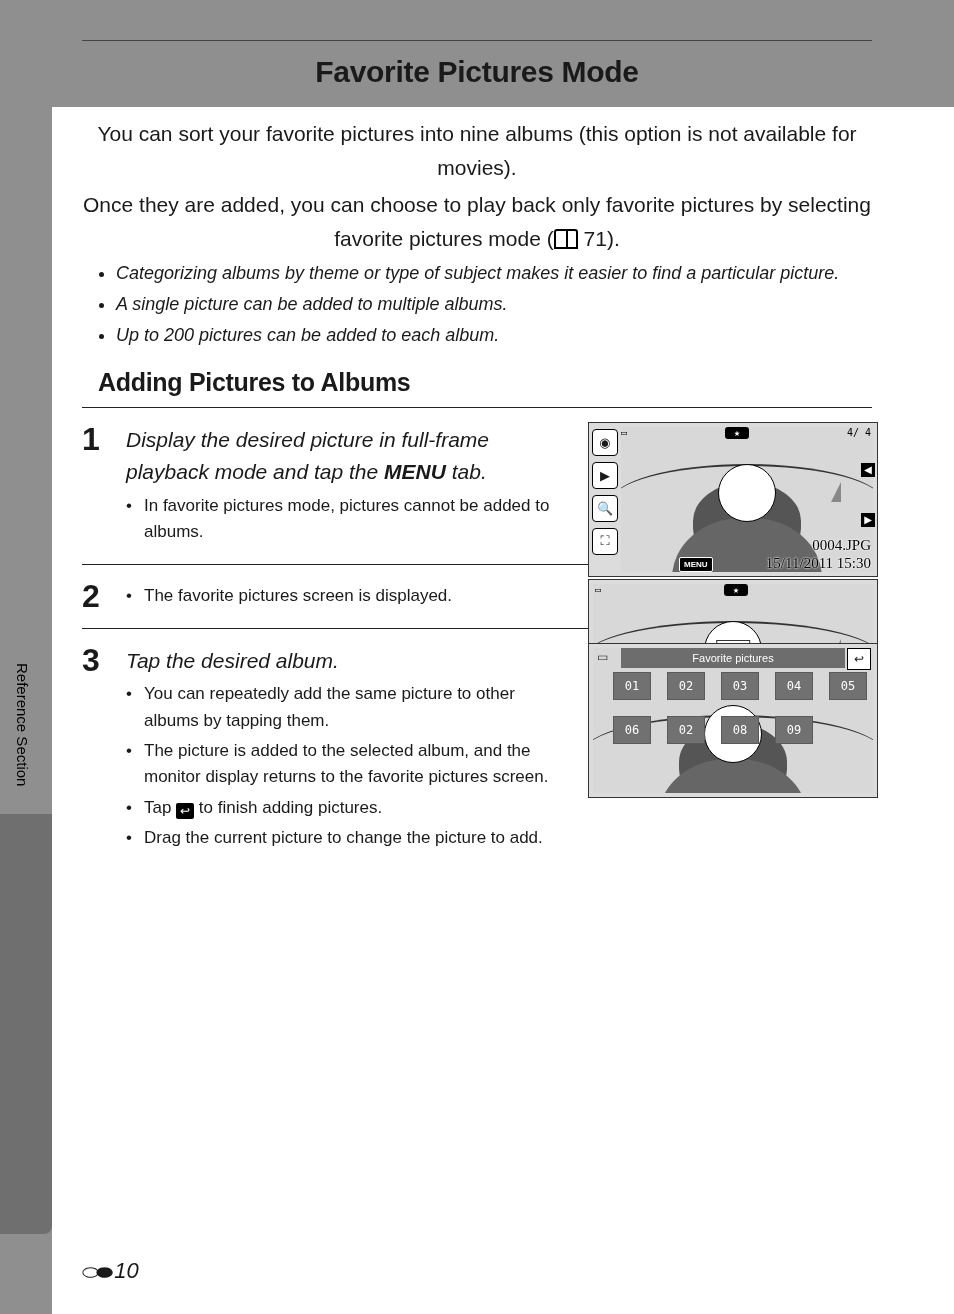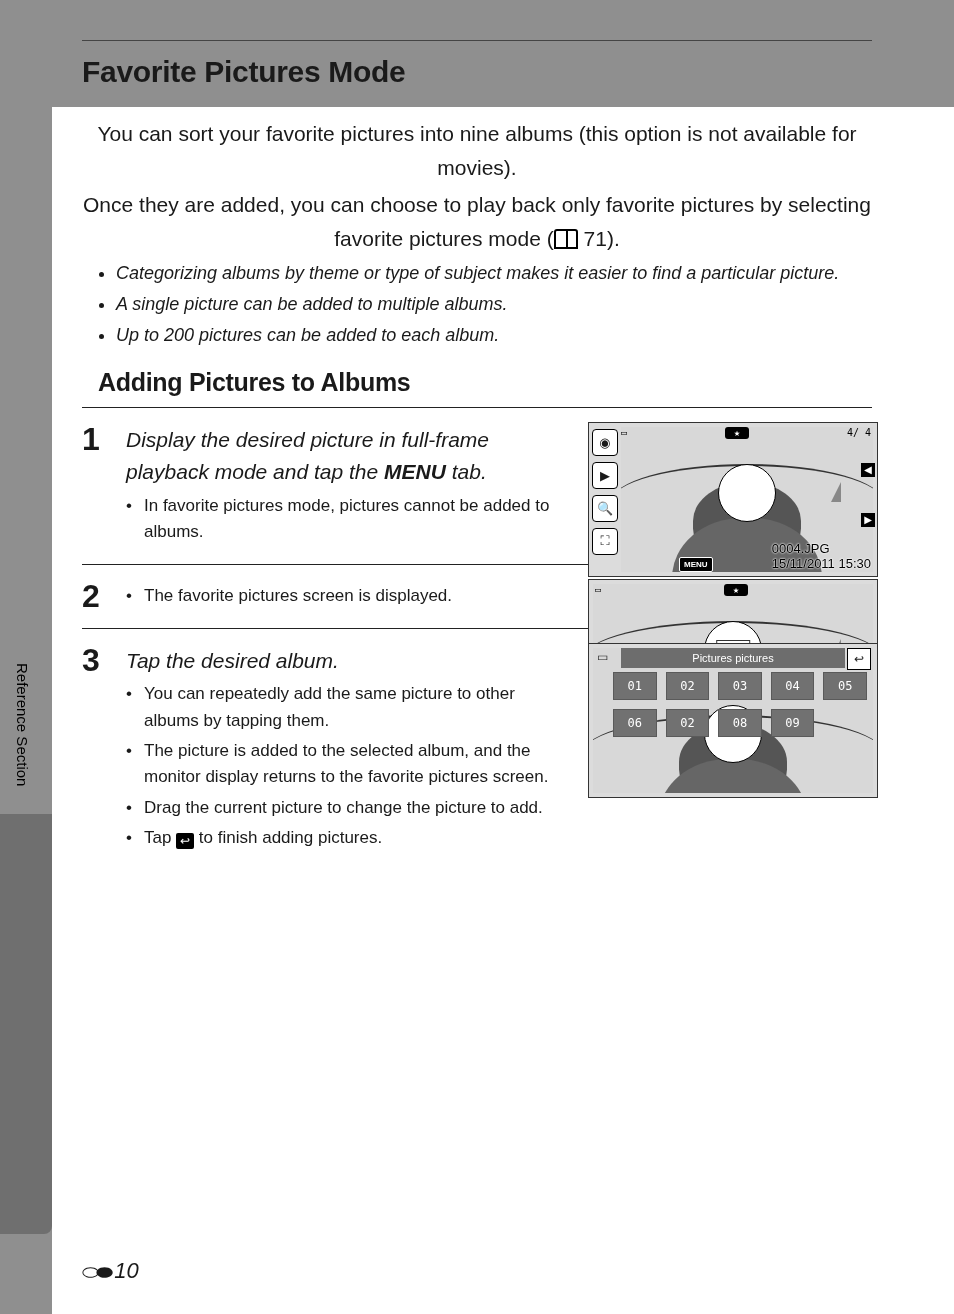--- a/index.html
+++ b/index.html
@@ -30,20 +30,21 @@
     left: 0;
     width: 954px;
     height: 107px;
     background: #8f8f8f;
   }
   .title-block {
     position: absolute;
     top: 40px;
     left: 82px;
     width: 790px;
+    text-align: center;
   }
   .hr-top {
     border: none;
     border-top: 1px solid #444;
     margin: 0 0 14px 0;
   }
   h1 {
     margin: 0;
     font-size: 30px;
     font-weight: 700;
@@ -265,22 +266,23 @@
     background: #000; color: #fff;
     font-size: 8px; font-weight: bold;
     padding: 2px 4px;
     border: 1.5px solid #fff;
     border-radius: 2px;
     font-family: Arial, sans-serif;
   }
   .fileinfo {
     position: absolute;
     bottom: 4px; right: 6px;
-    font-family: Liberation Sans, sans-serif;
-    font-size: 13px;
+    text-align: right;
+    font-family: Liberation Serif, serif;
+    font-size: 15px;
     color: #000;
     text-shadow: 0 0 2px #fff, 0 0 2px #fff;
     line-height: 1.2;
   }
   .screen2 .menugrid {
     position: absolute;
     left: 6px; right: 6px; bottom: 4px;
     height: 60px;
     background: #5a5a5a;
     border-radius: 6px;
@@ -322,21 +324,21 @@
     top: 4px; right: 6px; height: 20px; width: 22px;
     background: #fff; border: 1px solid #000;
     display: flex; align-items: center; justify-content: center;
     font-size: 12px;
   }
   .screen3 .albumgrid {
     position: absolute;
     top: 28px; left: 24px; right: 10px;
     display: grid;
     grid-template-columns: repeat(5, 1fr);
-    gap: 9px;
+    gap: 16px;
   }
   .screen3 .albumgrid .acell {
     height: 26px;
     background: #717171;
     color: #fff;
     font-size: 12px;
     display: flex; align-items: center; justify-content: center;
     font-family: monospace;
     border: 1px solid rgba(0,0,0,.2);
   }
@@ -488,36 +490,36 @@
           </div>
         </div>
       </div>
 
       <div class="step">
         <div class="step-num">3</div>
         <div class="step-body with-img">
           <div class="step-title">Tap the desired album.</div>
           <div class="step-sub">You can repeatedly add the same picture to other albums by tapping them.</div>
           <div class="step-sub">The picture is added to the selected album, and the monitor display returns to the favorite pictures screen.</div>
-          <div class="step-sub">Drag the current picture to change the picture to add.</div>
           <div class="step-sub">
             <span>Tap </span><span class="backbox">↩</span><span> to finish adding pictures.</span>
           </div>
+          <div class="step-sub">Drag the current picture to change the picture to add.</div>
 
           <div class="screen screen3">
             <div class="scene" style="inset:4px;">
               <div class="wave" style="bottom:40px;"></div>
               <div class="person" style="bottom:-30px;">
                   <div class="hair"></div>
                   <div class="shoulders"></div>
                   <div class="head"></div>
                 </div>
             </div>
             <div style="position:absolute;top:6px;left:8px;font-size:12px;">▭</div>
-            <div class="albumhdr">Pictures pictures</div>
+            <div class="albumhdr">Favorite pictures</div>
             <div class="exitbtn">↩</div>
             <div class="albumgrid">
               <div class="acell">01</div>
               <div class="acell">02</div>
               <div class="acell">03</div>
               <div class="acell">04</div>
               <div class="acell">05</div>
               <div class="acell">06</div>
               <div class="acell">02</div>
               <div class="acell">08</div>

